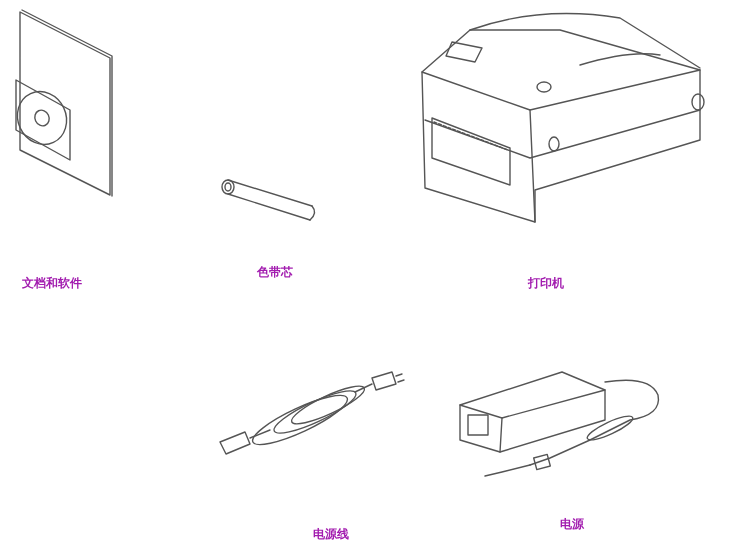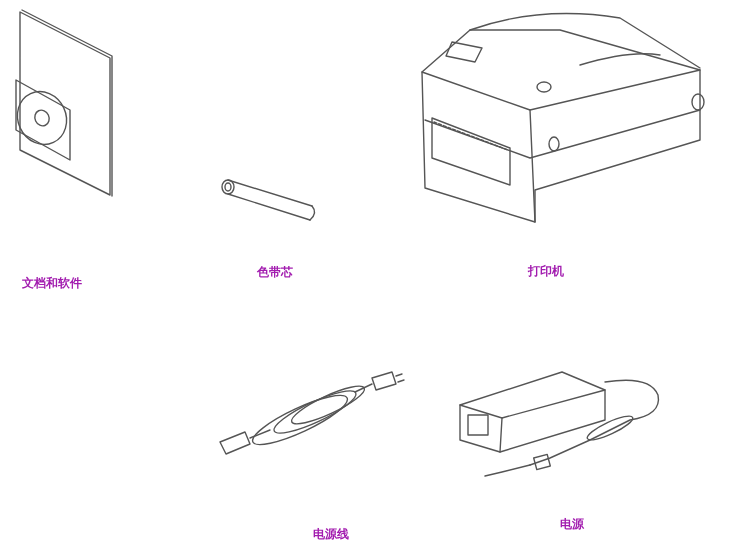--- a/index.html
+++ b/index.html
@@ -41,21 +41,21 @@
     <path d="M25 120 L130 158 L300 110"></path>
     <path d="M70 30 Q140 5 220 18 L300 68"></path>
     <path d="M180 65 Q230 50 260 55"></path>
     <path d="M52 42 L82 48 L75 62 L46 56 Z"></path>
     <ellipse cx="144" cy="87" rx="7" ry="5"></ellipse>
     <ellipse cx="154" cy="144" rx="5" ry="7"></ellipse>
     <ellipse cx="298" cy="102" rx="6" ry="8"></ellipse>
     <path d="M32 118 L110 148 L110 185 L32 158 Z"></path>
     <path d="M34 122 L108 150" stroke-width="3" stroke-dasharray="3 2"></path>
   </svg>
-  <div class="label" style="left:528px;top:263px">打印机</div>
+  <div class="label" style="left:528px;top:275px">打印机</div>
 </div>
 
 <div class="item">
   <svg width="220" height="120" style="left:200px;top:350px">
     <path d="M20 92 L45 82 L50 94 L26 104 Z"></path>
     <path d="M50 88 L70 80"></path>
     <ellipse cx="100" cy="70" rx="52" ry="12" transform="rotate(-25 100 70)"></ellipse>
     <ellipse cx="115" cy="62" rx="45" ry="10" transform="rotate(-25 115 62)"></ellipse>
     <ellipse cx="128" cy="55" rx="40" ry="9" transform="rotate(-25 128 55)"></ellipse>
     <path d="M155 42 L172 34"></path>

